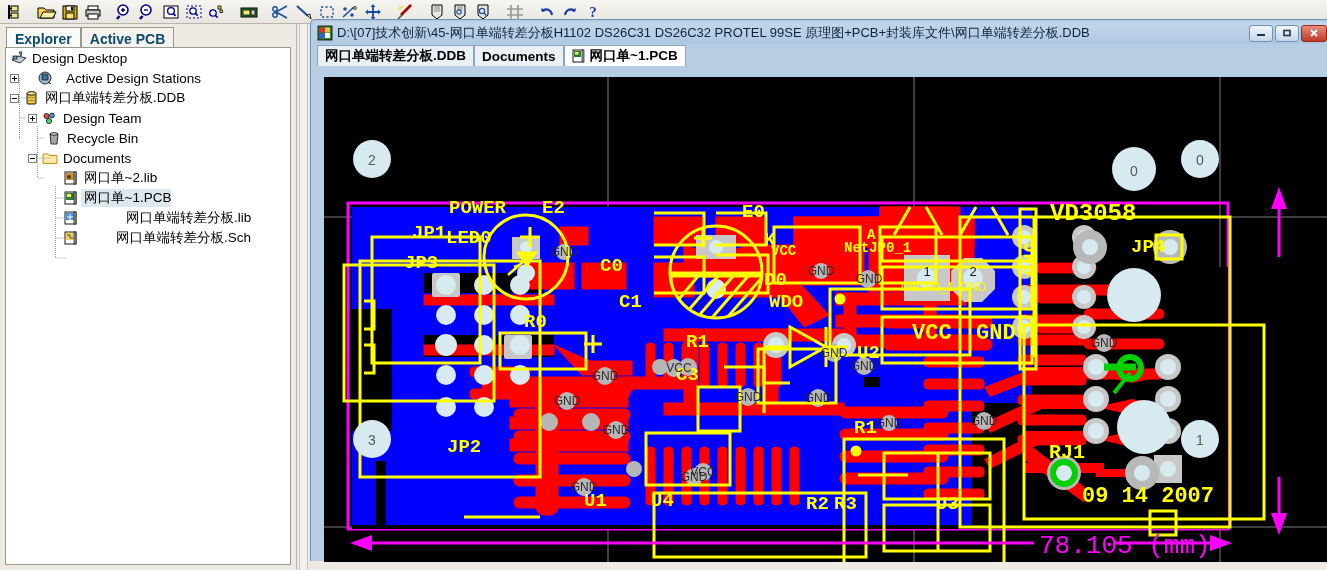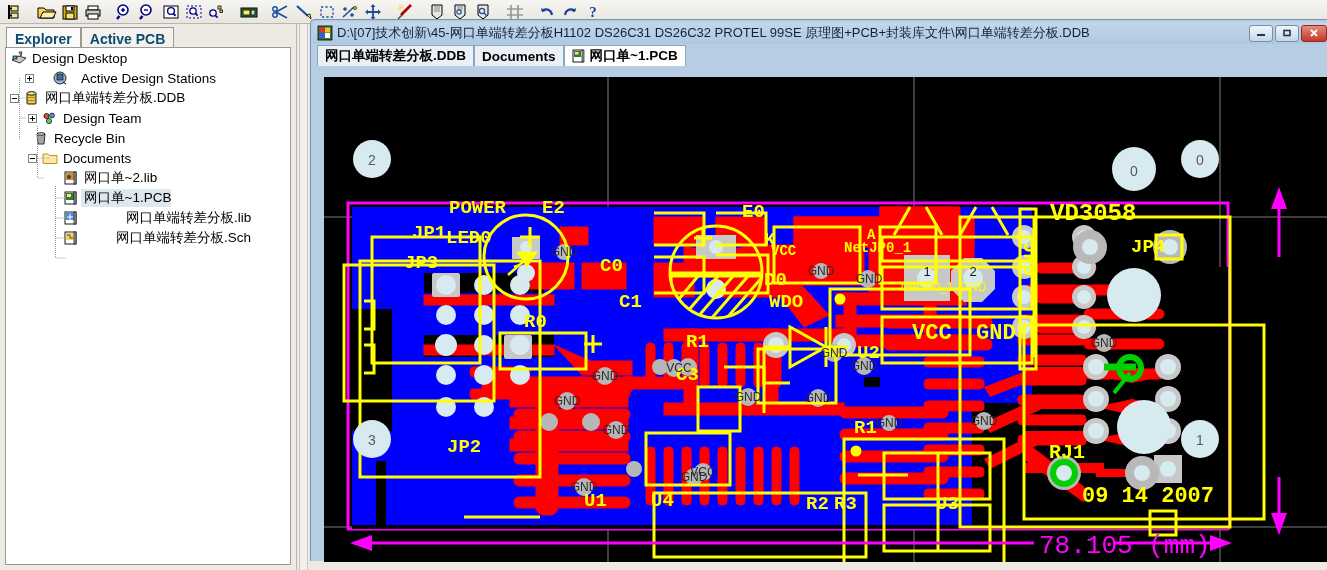--- a/index.html
+++ b/index.html
@@ -352,21 +352,21 @@
         <span class="ticon">
           <svg width="18" height="16" viewBox="0 0 18 16">
             <path d="M2 10 l6 -4 l8 2 l-6 5 z" fill="#cfcfcf" stroke="#000" stroke-width="0.8"></path>
             <rect x="3" y="6" width="4" height="3" fill="#4aa3d9" stroke="#000" stroke-width="0.7"></rect>
             <path d="M9 2 l3 0 l-1 4 z" fill="#7fd4f0" stroke="#000" stroke-width="0.7"></path>
           </svg>
         </span>
         <span class="lbl">Design Desktop</span>
       </div>
 
-      <div class="trow" style="padding-left:19px;gap:7px;">
+      <div class="trow" style="padding-left:4px;gap:7px;">
         <span class="tplus plus"></span>
         <span class="tspace" style="width:4px"></span>
         <span class="ticon">
           <svg width="18" height="16" viewBox="0 0 18 16">
             <ellipse cx="8" cy="8" rx="6" ry="6" fill="#9fb8d0" stroke="#000" stroke-width="0.8"></ellipse>
             <rect x="5" y="4" width="6" height="6" fill="#3f6fa0" stroke="#000" stroke-width="0.6"></rect>
             <path d="M11 12 l3 2" stroke="#000" stroke-width="1"></path>
           </svg>
         </span>
         <span class="lbl">Active Design Stations</span>
@@ -391,21 +391,21 @@
         <span class="ticon">
           <svg width="18" height="16" viewBox="0 0 18 16">
             <circle cx="5.5" cy="6" r="2.6" fill="#d94a4a" stroke="#000" stroke-width="0.7"></circle>
             <circle cx="11" cy="5.5" r="2.4" fill="#4a9ad9" stroke="#000" stroke-width="0.7"></circle>
             <circle cx="8" cy="11" r="2.6" fill="#4ad96a" stroke="#000" stroke-width="0.7"></circle>
           </svg>
         </span>
         <span class="lbl">Design Team</span>
       </div>
 
-      <div class="trow" style="padding-left:26px;">
+      <div class="trow" style="padding-left:39px;">
         <span class="ticon">
           <svg width="18" height="16" viewBox="0 0 18 16">
             <path d="M5 4 h8 l-1 10 h-6 z" fill="#bdbdbd" stroke="#000" stroke-width="0.8"></path>
             <ellipse cx="9" cy="4" rx="4" ry="1.3" fill="#d8d8d8" stroke="#000" stroke-width="0.8"></ellipse>
             <path d="M7 6 v7 M9 6 v7 M11 6 v7" stroke="#7a7a7a" stroke-width="0.7"></path>
           </svg>
         </span>
         <span class="lbl">Recycle Bin</span>
       </div>
 

